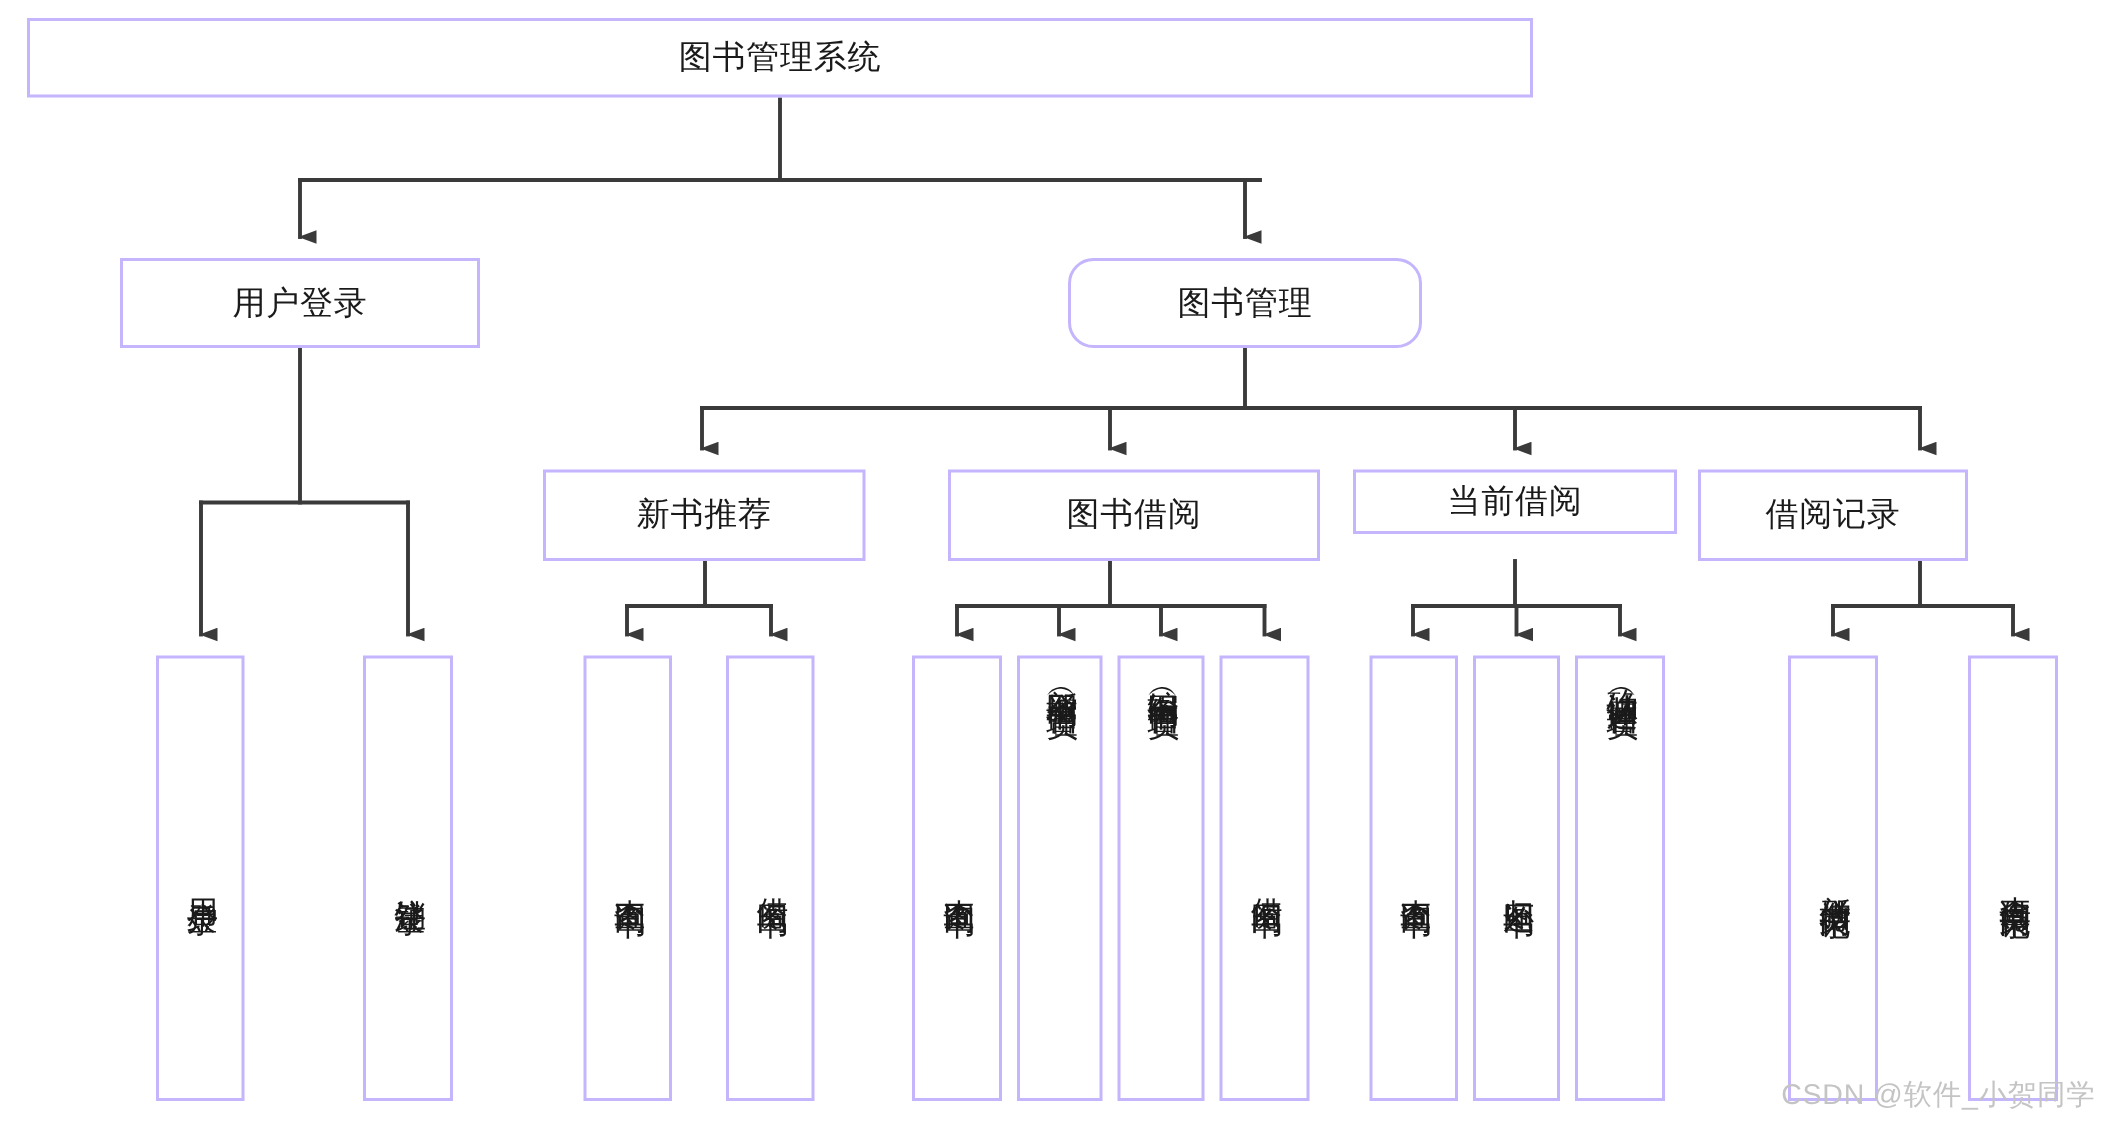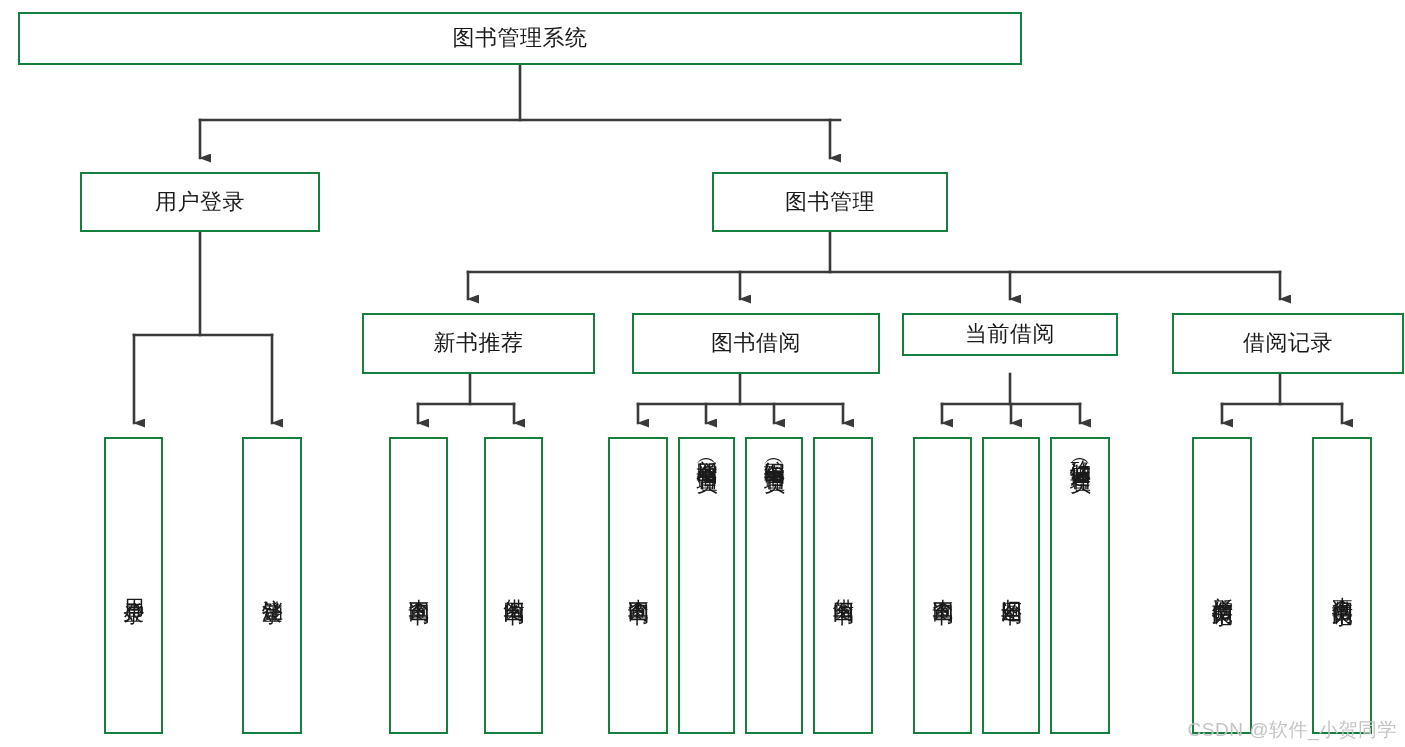--- a/index.html
+++ b/index.html
@@ -19,21 +19,21 @@
     position: absolute;
     left: 0;
     top: 0;
     width: 1405px;
     height: 747px;
     pointer-events: none;
   }
   .node {
     position: absolute;
     box-sizing: border-box;
-    border: 2px solid #15803d;
+    border: 2px solid #c4b5fd;
     background: #ffffff;
     display: flex;
     align-items: center;
     justify-content: center;
     color: #1a1a1a;
     text-align: right;
   }
   .node.root {
     border-width: 2px;
   }
@@ -133,34 +133,34 @@
     </g>
   </svg>
 
   <div class="node root" style="left:18px; top:12px; width:1004px; height:53px;">
     <span class="node-label">图书管理系统</span>
   </div>
 
   <div class="node" style="left:80px; top:172px; width:240px; height:60px;">
     <span class="node-label">用户登录</span>
   </div>
-  <div class="node" style="left:712px; top:172px; width:236px; height:60px;">
+  <div class="node" style="left:712px; top:172px; width:236px; height:60px;border-radius:17px;">
     <span class="node-label">图书管理</span>
   </div>
 
-  <div class="node" style="left:362px; top:313px; width:233px; height:61px;">
+  <div class="node" style="left:362px; top:313px; width:215px; height:61px;">
     <span class="node-label">新书推荐</span>
   </div>
   <div class="node" style="left:632px; top:313px; width:248px; height:61px;">
     <span class="node-label">图书借阅</span>
   </div>
   <div class="node" style="left:902px; top:313px; width:216px; height:43px;">
     <span class="node-label">当前借阅</span>
   </div>
-  <div class="node" style="left:1172px; top:313px; width:232px; height:61px;">
+  <div class="node" style="left:1132px; top:313px; width:180px; height:61px;">
     <span class="node-label">借阅记录</span>
   </div>
 
   <div class="node leaf" style="left:104px; top:437px; width:59px; height:297px;">
     <div class="leaf-inner">
       <span class="leaf-label">用户登录</span>
     </div>
   </div>
   <div class="node leaf" style="left:242px; top:437px; width:60px; height:297px;">
     <div class="leaf-inner">

